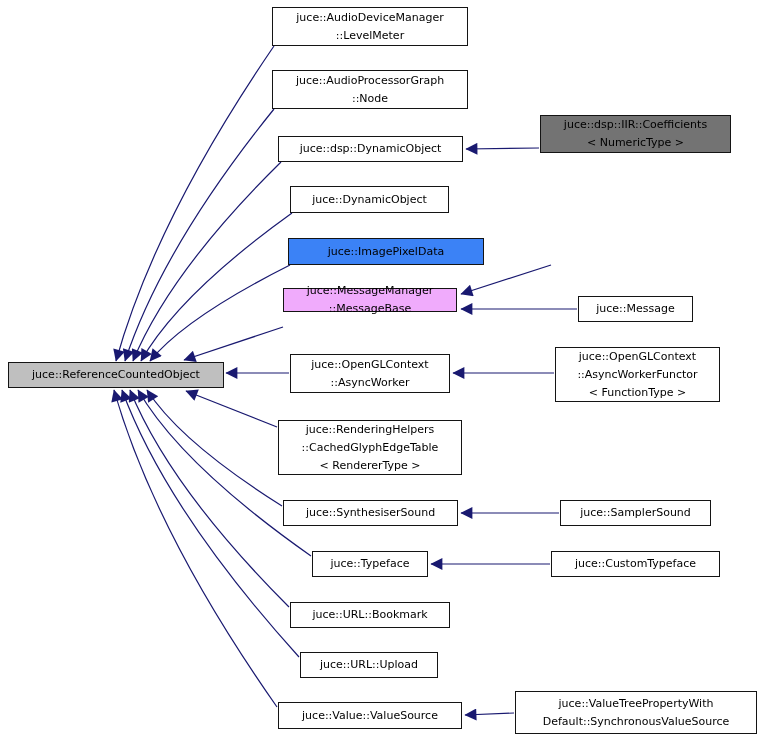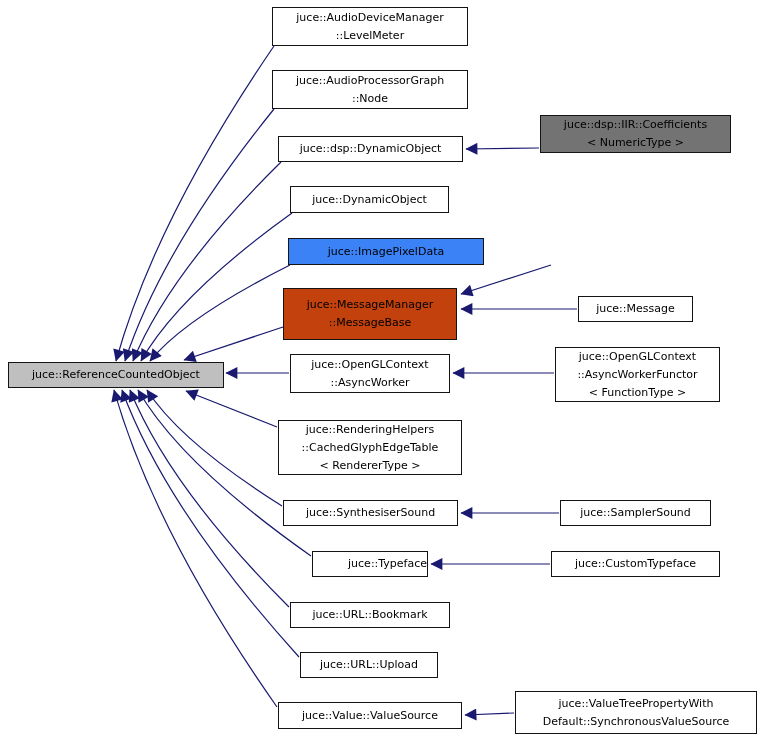--- a/index.html
+++ b/index.html
@@ -85,21 +85,21 @@
     <div class="node" style="left: 540px; top: 115px; width: 191px; height: 38px; background: #737373; border-color: rgb(20, 20, 20); color: rgb(0, 0, 0);">
       <span>juce::dsp::IIR::Coefficients</span>
       <span>&lt; NumericType &gt;</span>
     </div>
     <div class="node" style="left: 290px; top: 186px; width: 159px; height: 27px; background: rgb(255, 255, 255); border-color: rgb(20, 20, 20); color: rgb(0, 0, 0);">
       <span>juce::DynamicObject</span>
     </div>
     <div class="node" style="left: 288px; top: 238px; width: 196px; height: 27px; background: #3b82f6; border-color: rgb(20, 20, 20); color: rgb(0, 0, 0);">
       <span>juce::ImagePixelData</span>
     </div>
-    <div class="node" style="left: 283px; top: 288px; width: 174px; height: 52px; background: #c2410c; border-color: rgb(20, 20, 20); color: rgb(0, 0, 0);">
+    <div class="node" style="left: 283px; top: 288px; width: 174px; height: 24px; background: #f0abfc; border-color: rgb(20, 20, 20); color: rgb(0, 0, 0);">
       <span>juce::MessageManager</span>
       <span>::MessageBase</span>
     </div>
     <div class="node" style="left: 578px; top: 296px; width: 115px; height: 26px; background: rgb(255, 255, 255); border-color: rgb(20, 20, 20); color: rgb(0, 0, 0);">
       <span>juce::Message</span>
     </div>
     <div class="node" style="left: 290px; top: 354px; width: 160px; height: 39px; background: rgb(255, 255, 255); border-color: rgb(20, 20, 20); color: rgb(0, 0, 0);">
       <span>juce::OpenGLContext</span>
       <span>::AsyncWorker</span>
     </div>
@@ -112,21 +112,21 @@
       <span>juce::RenderingHelpers</span>
       <span>::CachedGlyphEdgeTable</span>
       <span>&lt; RendererType &gt;</span>
     </div>
     <div class="node" style="left: 283px; top: 500px; width: 175px; height: 26px; background: rgb(255, 255, 255); border-color: rgb(20, 20, 20); color: rgb(0, 0, 0);">
       <span>juce::SynthesiserSound</span>
     </div>
     <div class="node" style="left: 560px; top: 500px; width: 151px; height: 26px; background: rgb(255, 255, 255); border-color: rgb(20, 20, 20); color: rgb(0, 0, 0);">
       <span>juce::SamplerSound</span>
     </div>
-    <div class="node" style="left: 312px; top: 551px; width: 116px; height: 26px; background: rgb(255, 255, 255); border-color: rgb(20, 20, 20); color: rgb(0, 0, 0); align-items: flex-end;">
+    <div class="node" style="left: 312px; top: 551px; width: 116px; height: 26px; background: rgb(255, 255, 255); border-color: rgb(20, 20, 20); color: rgb(0, 0, 0);">
       <span>juce::Typeface</span>
     </div>
     <div class="node" style="left: 551px; top: 551px; width: 169px; height: 26px; background: rgb(255, 255, 255); border-color: rgb(20, 20, 20); color: rgb(0, 0, 0);">
       <span>juce::CustomTypeface</span>
     </div>
     <div class="node" style="left: 290px; top: 602px; width: 160px; height: 26px; background: rgb(255, 255, 255); border-color: rgb(20, 20, 20); color: rgb(0, 0, 0);">
       <span>juce::URL::Bookmark</span>
     </div>
     <div class="node" style="left: 300px; top: 652px; width: 138px; height: 26px; background: rgb(255, 255, 255); border-color: rgb(20, 20, 20); color: rgb(0, 0, 0);">
       <span>juce::URL::Upload</span>

